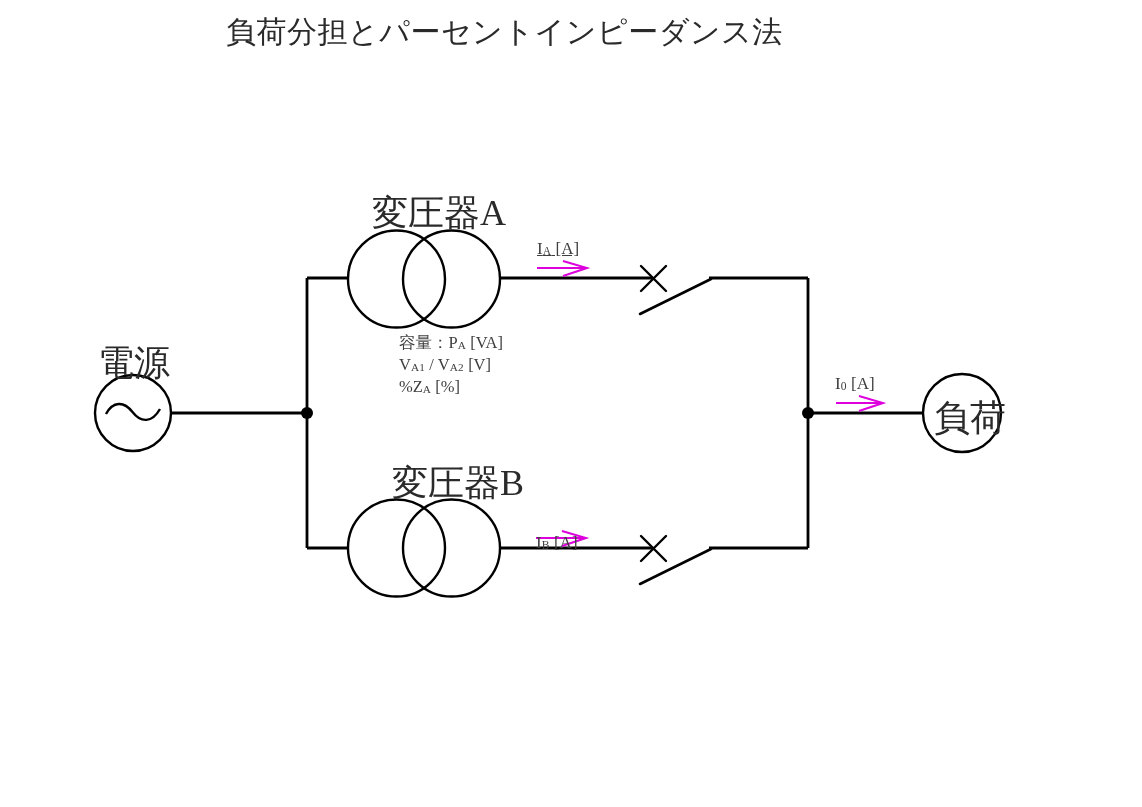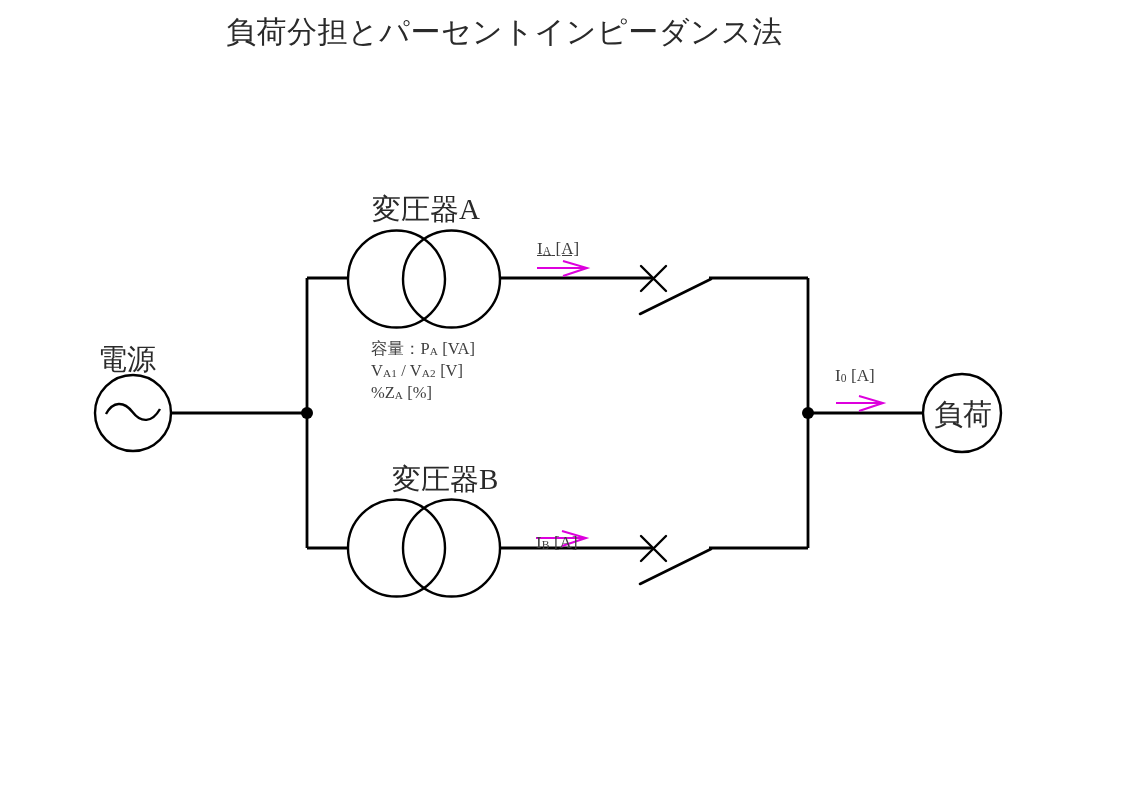--- a/index.html
+++ b/index.html
@@ -27,21 +27,21 @@
   .blade  { stroke: var(--line); stroke-width: 2.6; fill: none; stroke-linecap: round; }
   .dot    { fill: var(--line); stroke: none; }
   .arrow  { stroke: var(--magenta); stroke-width: 2; fill: none; stroke-linejoin: miter; }
 
   .lbl {
     position: absolute;
     color: var(--text-main);
     white-space: nowrap;
     line-height: 1.2;
   }
-  .lbl-main { font-size: 29px; }
+  .lbl-main { font-size: 36px; }
   .title {
     position: absolute;
     left: 226px; top: 12px;
     font-size: 30px;
     letter-spacing: 0.5px;
     color: var(--text-main);
     white-space: nowrap;
   }
   .current-lbl {
     position: absolute;
@@ -49,21 +49,21 @@
     color: var(--text-sub);
     white-space: nowrap;
     line-height: 1.15;
   }
   .spec-block {
     position: absolute;
     font-size: 16.5px;
     color: var(--text-sub);
     white-space: nowrap;
   }
-  .spec-line { height: 22px; line-height: 31px; }
+  .spec-line { height: 22px; line-height: 20px; margin-left: 28px; }
   sub { font-size: 0.68em; vertical-align: -0.12em; letter-spacing: 0.3px; }
 </style>
 </head>
 <body>
 
 <div id="canvas">
 
   <svg id="circuit-svg" width="1142" height="807" viewBox="0 0 1142 807">
 
     <g>
@@ -130,21 +130,21 @@
   <div class="lbl lbl-main" style="left:372px; top:192px;">変圧器A</div>
 
   <div class="lbl lbl-main" style="left:392px; top:462px;">変圧器B</div>
 
   <div class="lbl lbl-main" style="left:934px; top:397px;">負荷</div>
 
   <div class="current-lbl" style="left:537px; top:239px;text-decoration:underline;"><span>I</span><sub>A</sub><span> [A]</span></div>
 
   <div class="current-lbl" style="left:536px; top:509px;margin-top:24px;"><span>I</span><sub>B</sub><span> [A]</span></div>
 
-  <div class="current-lbl" style="left:835px; top:366px;"><span>I</span><sub>0</sub><span> [A]</span></div>
+  <div class="current-lbl" style="left:835px; top:374px;"><span>I</span><sub>0</sub><span> [A]</span></div>
 
   <div class="spec-block" style="left:371px; top:333px;">
     <div class="spec-line"><span>容量：P</span><sub>A</sub><span> [VA]</span></div>
     <div class="spec-line"><span>V</span><sub>A1</sub><span> / V</span><sub>A2</sub><span> [V]</span></div>
     <div class="spec-line"><span>%Z</span><sub>A</sub><span> [%]</span></div>
   </div>
 
   <div class="spec-block" style="left:371px; top:605px;">
   </div>
 

